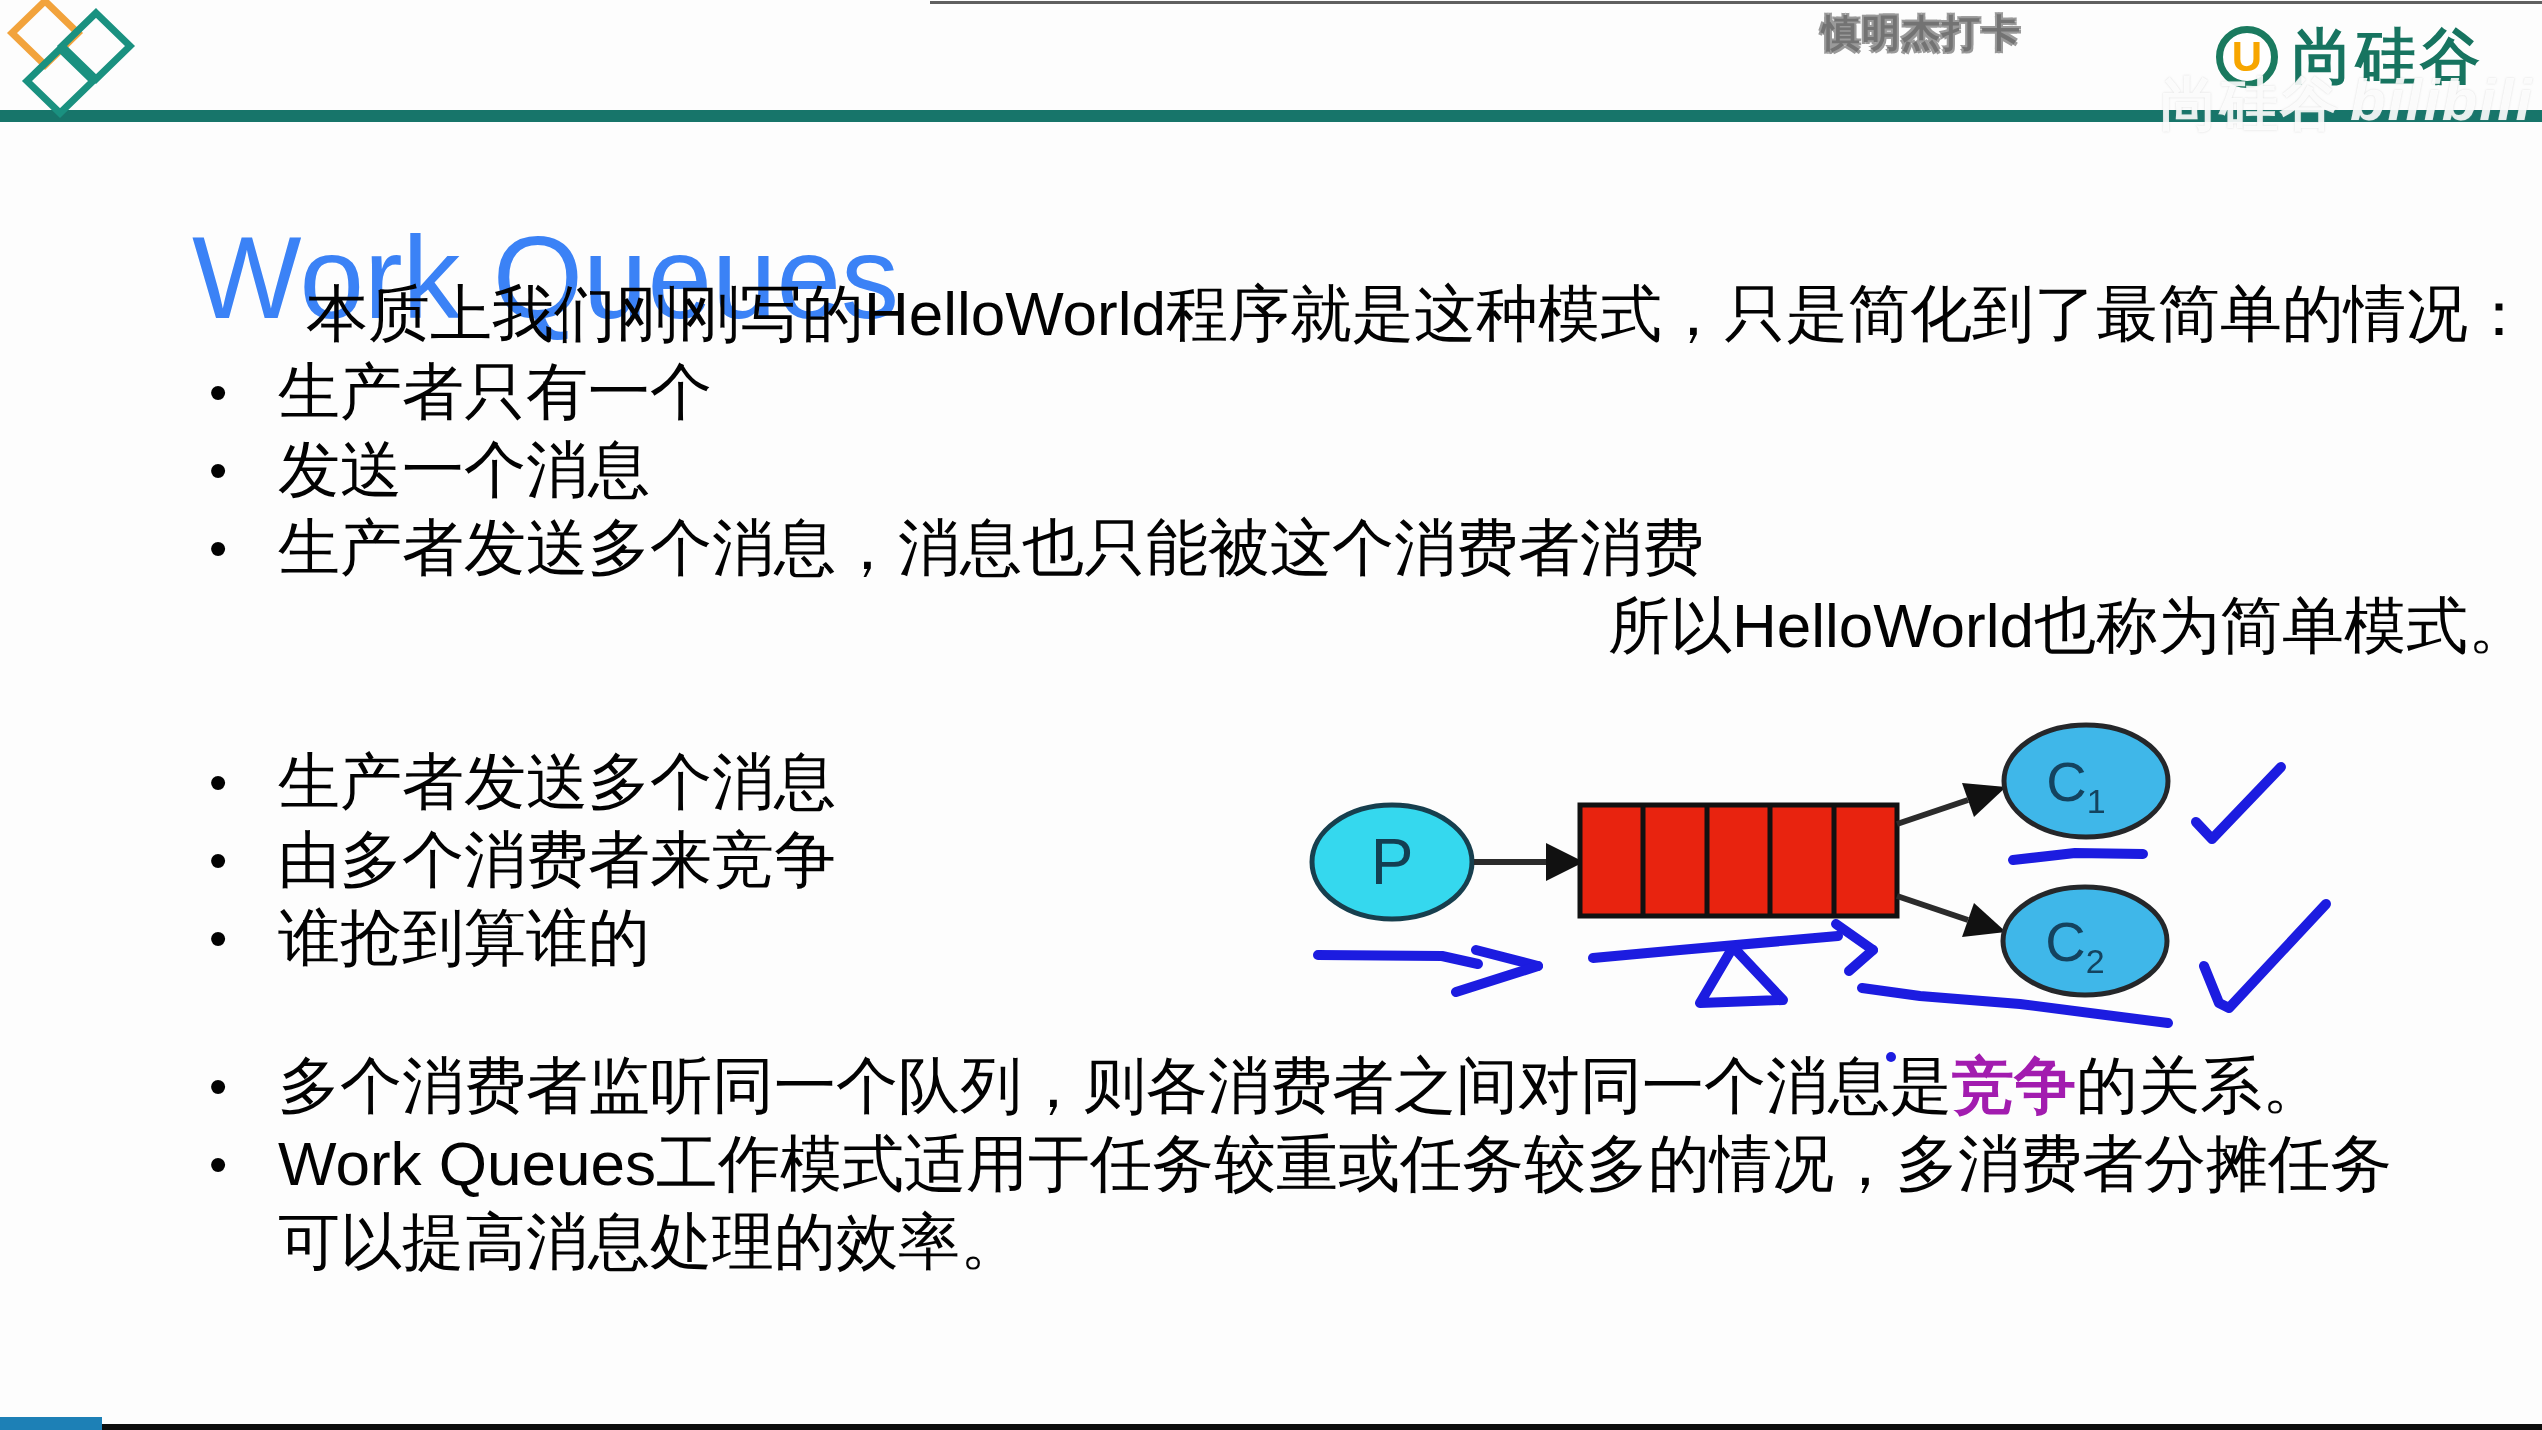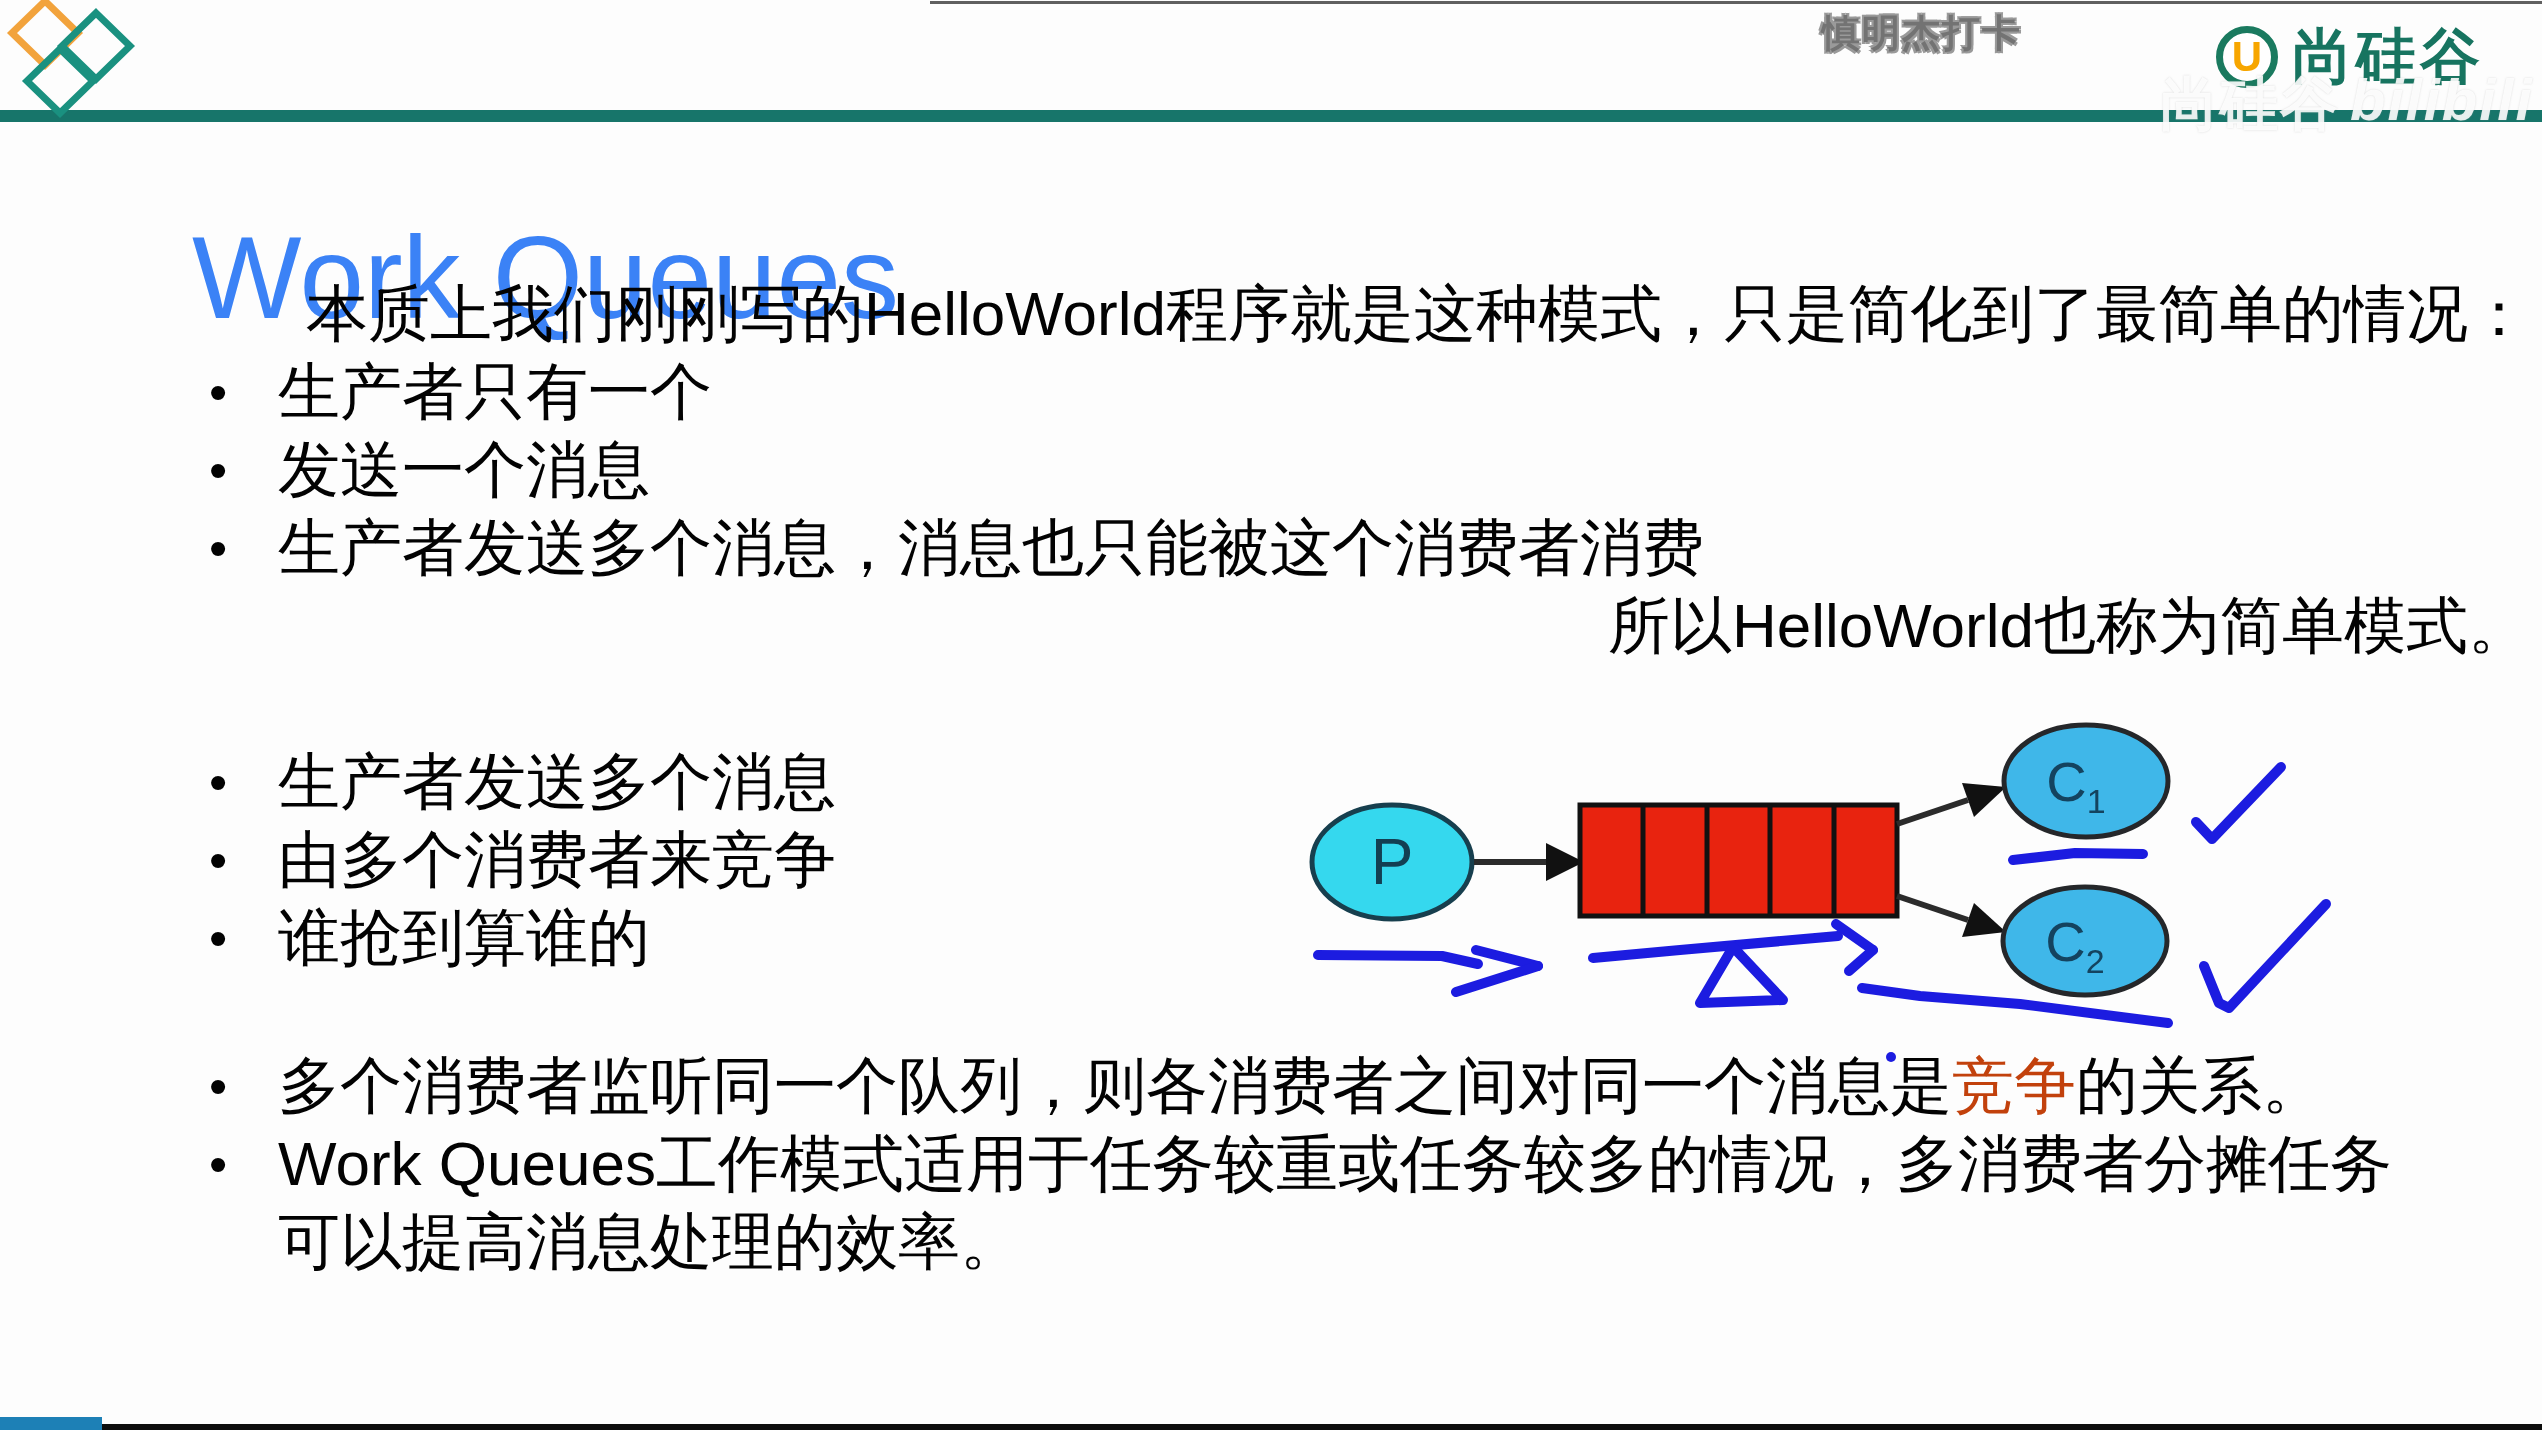--- a/index.html
+++ b/index.html
@@ -32,21 +32,21 @@
   
   .slide-title{position:absolute;left:192px;top:140px;font-size:116px;line-height:120px;font-weight:400;color:#3b82f6;}
   .content{position:absolute;left:195px;top:275px;width:2335px;font-size:62px;line-height:78px;color:#020202;}
   .line{min-height:78px;text-align:right;}
   .bullet-line{display:flex;min-height:78px;}
   .bullet-mark{width:83px;padding-left:14px;box-sizing:border-box;font-size:52px;}
   .bullet-mark.hidden{visibility:hidden;}
   .bullet-text{flex:1;}
   .spacer78{height:78px;}
   .spacer70{height:70px;}
-  .hl{color:#c2410c;font-weight:normal;}
+  .hl{color:#a21caf;font-weight:bold;}
   
   .diagram-layer{position:absolute;left:0;top:0;width:2542px;height:1430px;z-index:3;}
   
   .bottom-blue{position:absolute;left:0;top:1417px;width:102px;height:13px;background:#1d80b6;}
   .bottom-black{position:absolute;left:96px;top:1424px;width:2446px;height:6px;background:#0d0d0d;}
 </style>
 </head>
 <body>
 
 <div class="top-line"></div>

